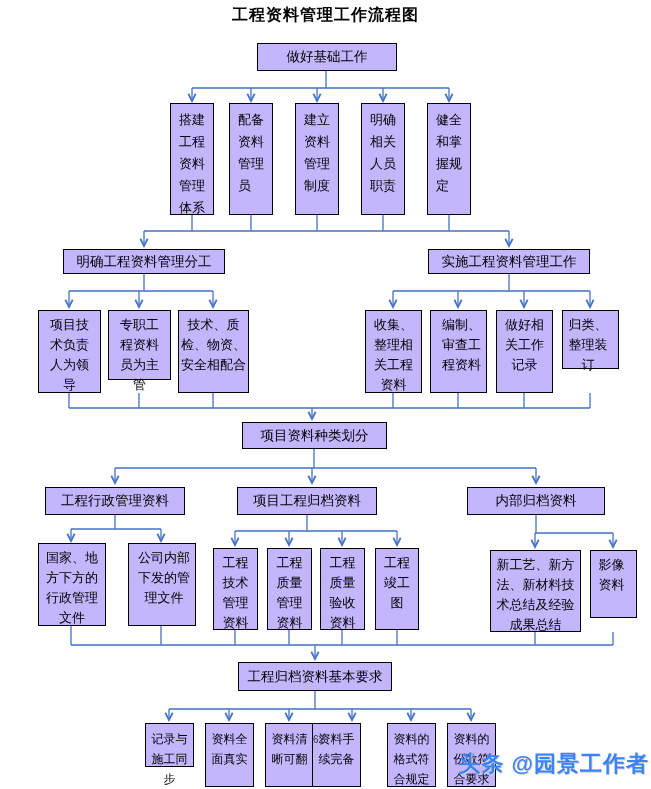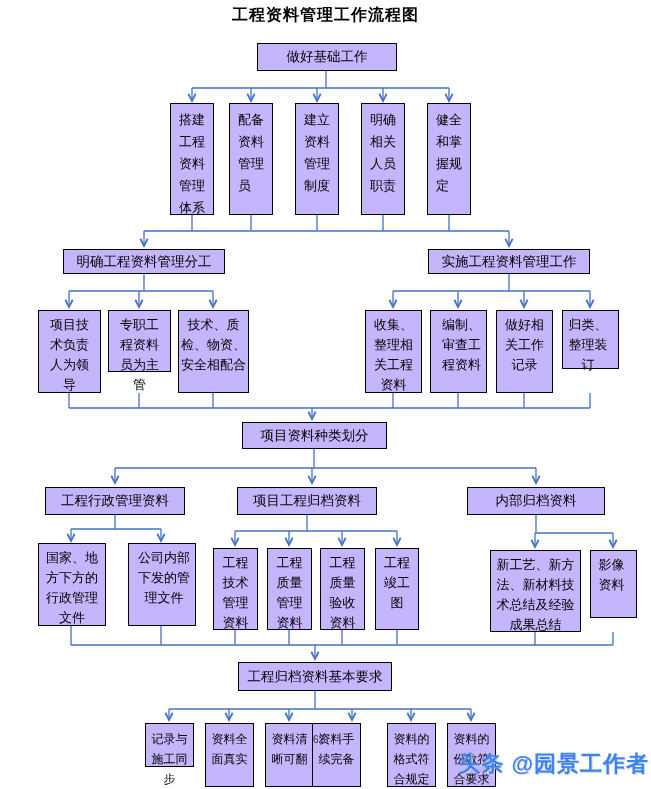--- a/index.html
+++ b/index.html
@@ -100,21 +100,21 @@
   <div class="box tall" style="left:170px;top:103px;width:44px;height:112px">搭建工程资料管理体系</div>
   <div class="box tall" style="left:229px;top:103px;width:44px;height:112px">配备资料管理员</div>
   <div class="box tall" style="left:295px;top:103px;width:44px;height:112px">建立资料管理制度</div>
   <div class="box tall" style="left:361px;top:103px;width:44px;height:112px">明确相关人员职责</div>
   <div class="box tall" style="left:427px;top:103px;width:44px;height:112px">健全和掌握规定</div>
 
   <div class="box single" style="left:63px;top:249px;width:162px;height:25px">明确工程资料管理分工</div>
   <div class="box single" style="left:428px;top:249px;width:162px;height:25px">实施工程资料管理工作</div>
 
   <div class="box multi" style="left:38px;top:310px;width:63px;height:83px;padding-left:5px;padding-right:5px">项目技术负责人为领导</div>
-  <div class="box multi" style="left:108px;top:310px;width:63px;height:62px;padding-left:5px;padding-right:5px">专职工程资料员为主管</div>
+  <div class="box multi" style="left:108px;top:310px;width:63px;height:70px;padding-left:5px;padding-right:5px">专职工程资料员为主管</div>
   <div class="box multi" style="left:178px;top:310px;width:71px;height:83px;padding-left:2px;padding-right:2px">技术、质检、物资、安全相配合</div>
 
   <div class="box multi" style="left:365px;top:310px;width:57px;height:83px;padding-left:5px;padding-right:5px">收集、整理相关工程资料</div>
   <div class="box multi" style="left:430px;top:310px;width:57px;height:83px;padding-left:11px;padding-right:5px">编制、审查工程资料</div>
   <div class="box multi" style="left:496px;top:310px;width:57px;height:83px;padding-left:5px;padding-right:5px">做好相关工作记录</div>
   <div class="box multi" style="left:562px;top:310px;width:57px;height:59px;padding-left:0;padding-right:5px">归类、整理装订</div>
 
   <div class="box single" style="left:242px;top:422px;width:145px;height:27px">项目资料种类划分</div>
 
   <div class="box single" style="left:45px;top:487px;width:140px;height:28px">工程行政管理资料</div>

